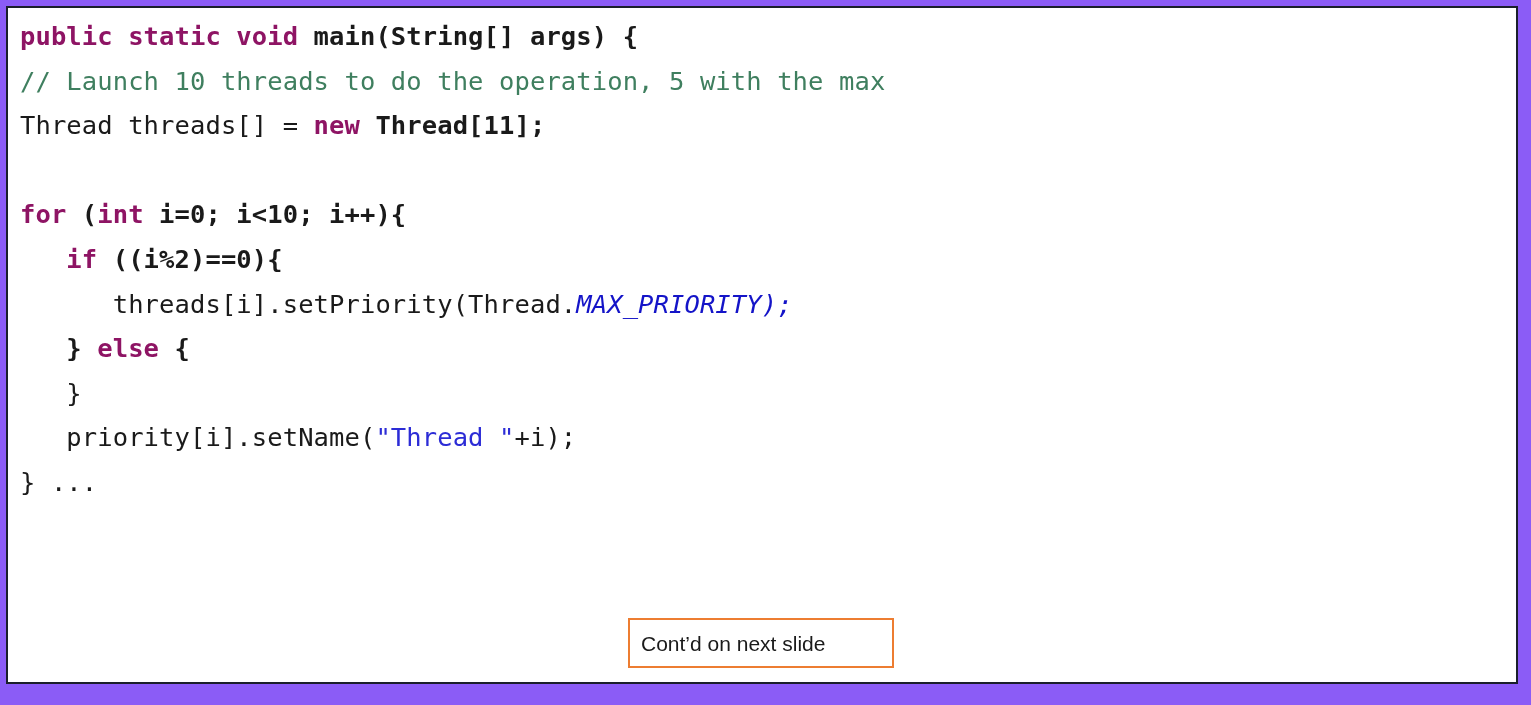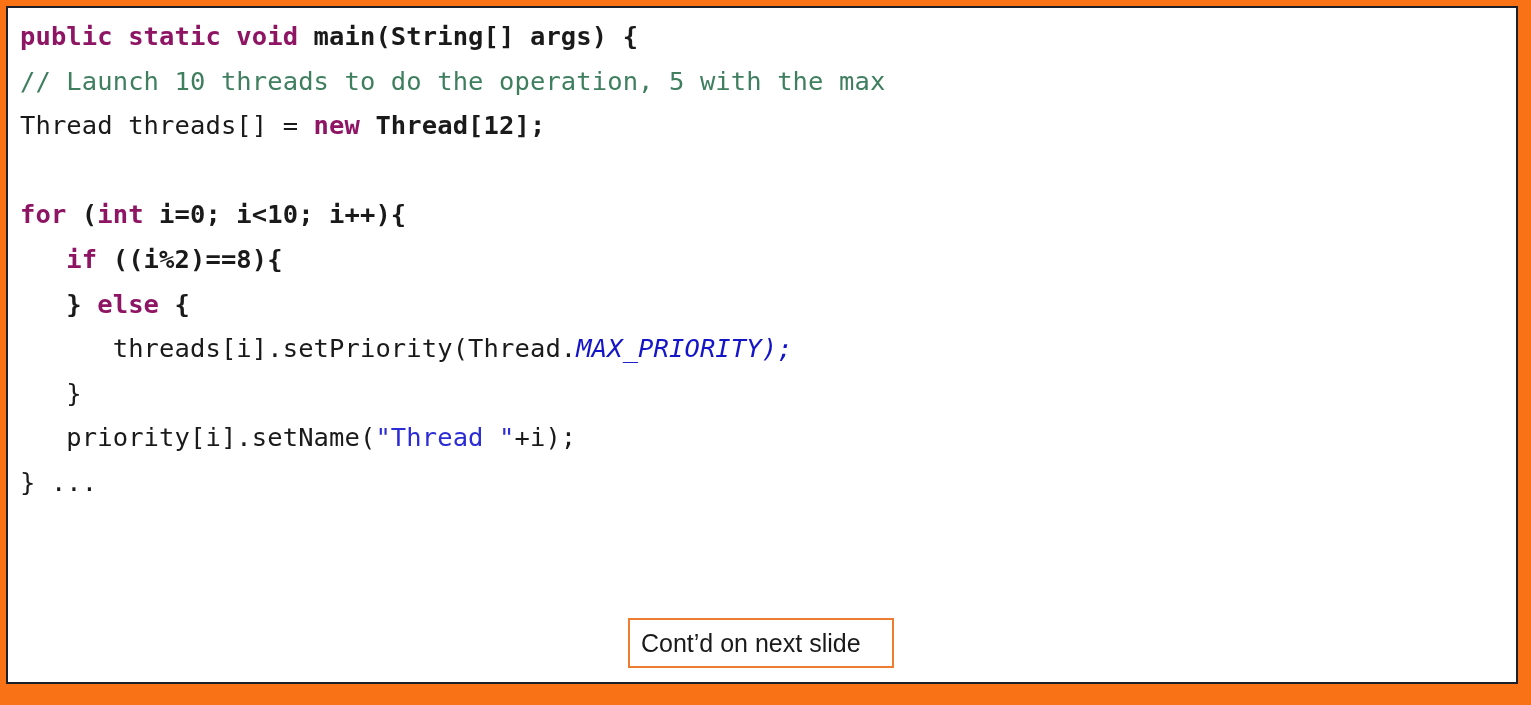--- a/index.html
+++ b/index.html
@@ -9,21 +9,21 @@
     height: 705px;
     background: #ffffff;
     font-family: "DejaVu Sans Mono", monospace;
     overflow: hidden;
   }
 
   #slide {
     position: relative;
     width: 1531px;
     height: 705px;
-    background: #f97316;
+    background: #8b5cf6;
   }
 
   
   #code-frame {
     position: absolute;
     left: 6px;
     top: 6px;
     width: 1512px;
     height: 678px;
     border: 2px solid #1a1f2b;
@@ -69,41 +69,41 @@
     background: #ffffff;
     display: flex;
     align-items: center;
     justify-content: flex-start;
     padding-left: 11px;
     z-index: 5;
   }
 
   #contd-callout .callout-text {
     font-family: "Liberation Sans", sans-serif;
-    font-size: 25px;
+    font-size: 21px;
     color: #1a1a1a;
     line-height: 1;
     white-space: nowrap;
   }
 </style>
 </head>
 <body>
 
 <div id="slide">
 
   <div id="code-frame">
     <div id="code-listing">
         <div class="code-line"><span class="kw">public static void </span><span class="plain-b">main(String[] args) {</span></div>
         <div class="code-line"><span class="cmt">// Launch 10 threads to do the operation, 5 with the max</span></div>
-        <div class="code-line"><span class="plain">Thread threads[] = </span><span class="kw">new </span><span class="plain-b">Thread[12];</span></div>
+        <div class="code-line"><span class="plain">Thread threads[] = </span><span class="kw">new </span><span class="plain-b">Thread[11];</span></div>
         <div class="code-line blank"><span class="plain"> </span></div>
         <div class="code-line"><span class="kw">for </span><span class="plain-b">(</span><span class="kw">int</span><span class="plain-b"> i=0; i&lt;10; i++){</span></div>
-        <div class="code-line"><span class="plain">   </span><span class="kw">if</span><span class="plain-b"> ((i%2)==8){</span></div>
+        <div class="code-line"><span class="plain">   </span><span class="kw">if</span><span class="plain-b"> ((i%2)==0){</span></div>
+        <div class="code-line"><span class="plain">      threads[i].setPriority(Thread.</span><span class="constant">MAX_PRIORITY);</span></div>
         <div class="code-line"><span class="plain-b">   } </span><span class="kw">else</span><span class="plain-b"> {</span></div>
-        <div class="code-line"><span class="plain">      threads[i].setPriority(Thread.</span><span class="constant">MAX_PRIORITY);</span></div>
         <div class="code-line"><span class="plain">   }</span></div>
         <div class="code-line"><span class="plain">   priority[i].setName(</span><span class="str">"Thread "</span><span class="plain">+i);</span></div>
         <div class="code-line"><span class="plain">} ...</span></div>
       </div>
   </div>
 
   <div id="contd-callout">
     <span class="callout-text">Cont’d on next slide</span>
   </div>
 

